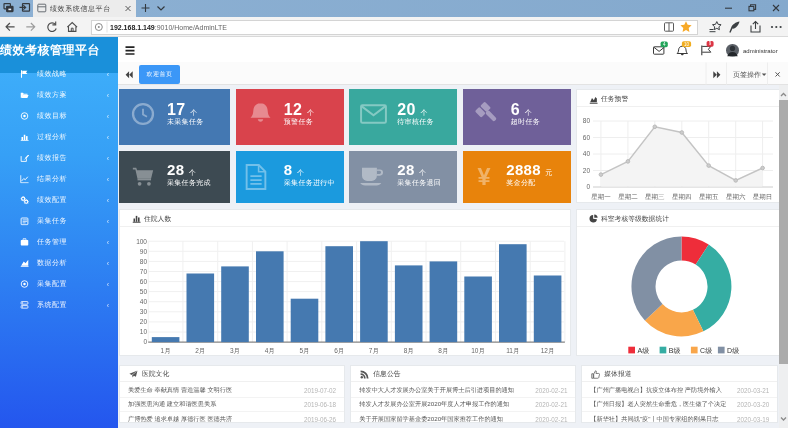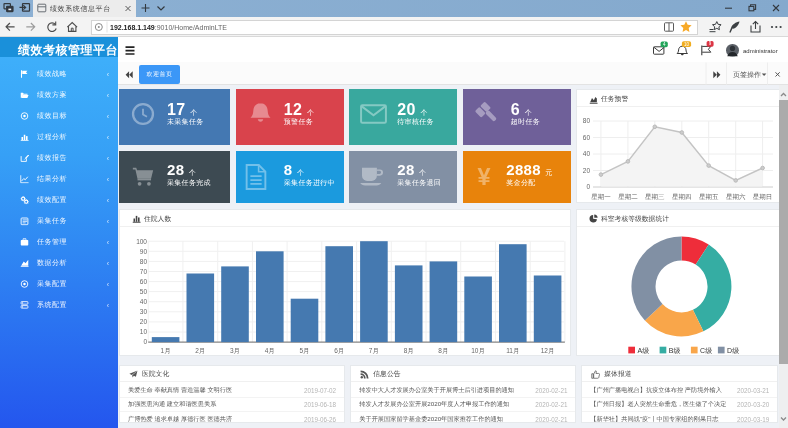--- a/index.html
+++ b/index.html
@@ -9,21 +9,21 @@
 
 #titlebar { left:0; top:0; width:788px; height:17px; background:linear-gradient(90deg,#8cb0d3,#84a9cd); }
 #activetab { left:33px; top:0; width:103px; height:17px; background:#ececec; }
 #tabtitle { left:50px; top:0; height:17px; line-height:17px; font-size:7px; color:#404040; letter-spacing:.6px;}
 #addrrow { left:0; top:17px; width:788px; height:20px; background:#f3f3f3; border-bottom:1px solid #d9d9d9; }
 #addrfield { left:91px; top:19.5px; width:607px; height:15px; background:#fff; border:1px solid #d4d4d4; }
 .urltxt { left:110px; top:19.5px; height:15px; line-height:15px; font-size:7px; color:#666; }
 .urltxt b { color:#1b1b1b; font-weight:bold; }
 
 #sidebar { left:0; top:37px; width:118px; height:391px; background:linear-gradient(180deg,#40b2fb 0%,#36a0f6 30%,#2f87f3 55%,#2456ee 100%); }
-#sbheader { left:0; top:37px; width:118px; height:20px; background:#1a90da; color:#fff; font-weight:bold; font-size:12px; text-align:right; line-height:27px; letter-spacing:.5px;}
+#sbheader { left:0; top:37px; width:118px; height:36px; background:#1a90da; color:#fff; font-weight:bold; font-size:12px; text-align:left; line-height:27px; letter-spacing:.5px;}
 .mi { position:absolute; left:0; width:118px; height:21px; color:rgba(255,255,255,.92); }
 .mi .lbl { position:absolute; left:37px; top:50%; transform:translateY(-50%); font-size:7px; letter-spacing:.5px;}
 .mi .ic  { position:absolute; left:20px; top:50%; transform:translateY(-50%); width:9px; height:9px; }
 .mi .ar  { position:absolute; right:9px; top:50%; transform:translateY(-50%); font-size:7px; color:rgba(255,255,255,.8); line-height:7px;}
 
 #navbar { left:118px; top:37px; width:670px; height:25px; background:#fff; }
 #tabrow { left:118px; top:62px; width:670px; height:23px; background:#fbfbfb; border-bottom:1px solid #e3e3e3; }
 #wtab { left:139px; top:64.5px; width:41px; height:19px; background:#3b97f7; border-radius:2px; color:#fff; font-size:6px; text-align:center; line-height:19px; letter-spacing:.5px;}
 
 .sbox { position:absolute; color:#fff; }

